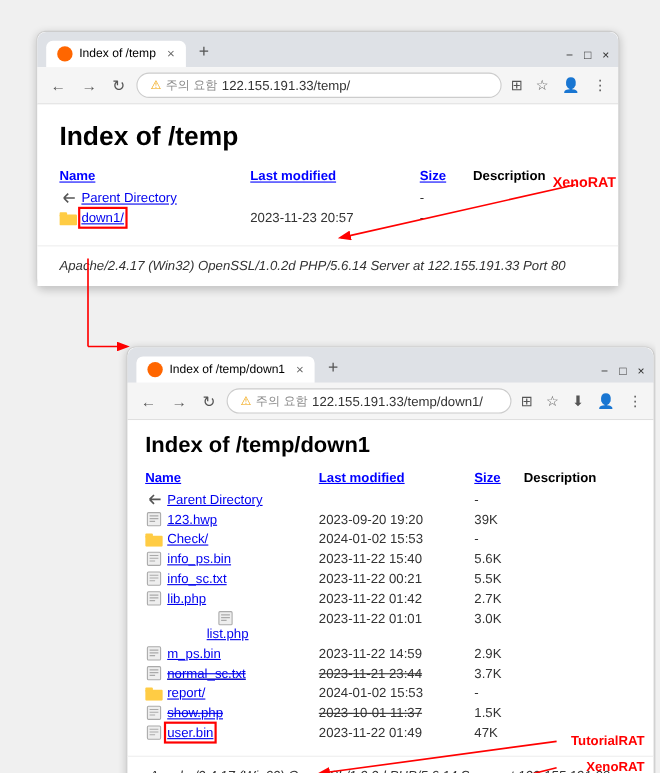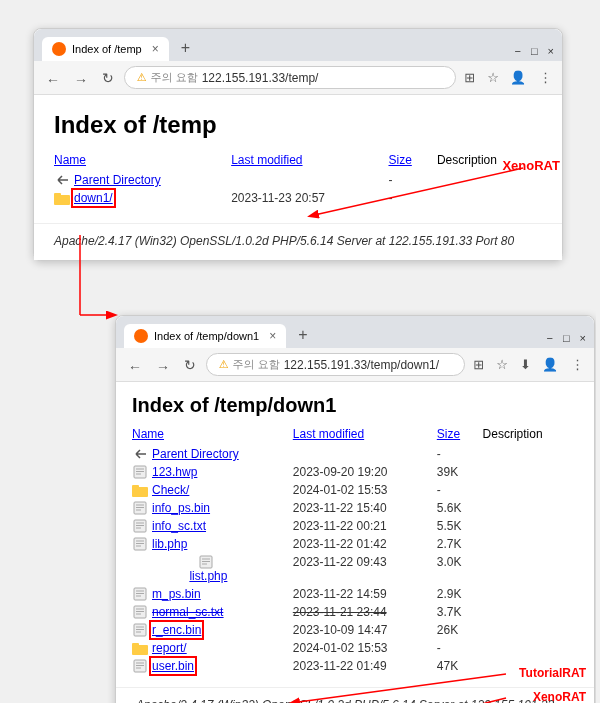--- a/index.html
+++ b/index.html
@@ -183,21 +183,21 @@
       width: 100%;
       border-collapse: collapse;
       font-size: 13px;
     }
 
     .file-table th {
       text-align: left;
       padding: 2px 8px 4px 0;
       color: #00f;
       text-decoration: underline;
-      font-weight: normal;
+      font-weight: bold;
       white-space: nowrap;
     }
 
     .file-table th.desc {
       color: #000;
       text-decoration: none;
     }
 
     .file-table td {
       padding: 2px 8px 2px 0;
@@ -473,21 +473,21 @@
             <tr>
               <td style="display: flex; align-items: center; padding: 2px 8px 2px 0px; flex-direction: column;">
                 <span style="display: inline-block; width: 16px; height: 14px; margin-right: 4px; flex-shrink: 0;"><svg width="16" height="14" viewBox="0 0 16 14">
                     <rect x="2" y="1" width="12" height="12" rx="1" fill="#eee" stroke="#aaa" stroke-width="1"></rect>
                     <line x1="4" y1="4" x2="12" y2="4" stroke="#aaa" stroke-width="1"></line>
                     <line x1="4" y1="6.5" x2="12" y2="6.5" stroke="#aaa" stroke-width="1"></line>
                     <line x1="4" y1="9" x2="9" y2="9" stroke="#aaa" stroke-width="1"></line>
                   </svg></span>
                 <a href="#">list.php</a>
               </td>
-              <td>2023-11-22 09:43</td>
+              <td>2023-11-22 01:01</td>
               <td>3.0K</td>
               <td></td>
             </tr>
             <tr>
               <td style="display: flex; align-items: center; padding: 2px 8px 2px 0px;">
                 <span style="display: inline-block; width: 16px; height: 14px; margin-right: 4px; flex-shrink: 0;"><svg width="16" height="14" viewBox="0 0 16 14">
                     <rect x="2" y="1" width="12" height="12" rx="1" fill="#eee" stroke="#aaa" stroke-width="1"></rect>
                     <line x1="4" y1="4" x2="12" y2="4" stroke="#aaa" stroke-width="1"></line>
                     <line x1="4" y1="6.5" x2="12" y2="6.5" stroke="#aaa" stroke-width="1"></line>
                     <line x1="4" y1="9" x2="9" y2="9" stroke="#aaa" stroke-width="1"></line>
@@ -508,41 +508,41 @@
                   </svg></span>
                 <a href="#" style="text-decoration: underline line-through;">normal_sc.txt</a>
               </td>
               <td style="text-decoration: line-through;">2023-11-21 23:44</td>
               <td>3.7K</td>
               <td></td>
             </tr>
             <tr>
               <td style="display: flex; align-items: center; padding: 2px 8px 2px 0px;">
                 <span style="display: inline-block; width: 16px; height: 14px; margin-right: 4px; flex-shrink: 0;"><svg width="16" height="14" viewBox="0 0 16 14">
-                    <rect x="2" y="1" width="12" height="12" rx="1" fill="#eee" stroke="#aaa" stroke-width="1"></rect>
-                    <line x1="4" y1="4" x2="12" y2="4" stroke="#aaa" stroke-width="1"></line>
-                    <line x1="4" y1="6.5" x2="12" y2="6.5" stroke="#aaa" stroke-width="1"></line>
-                    <line x1="4" y1="9" x2="9" y2="9" stroke="#aaa" stroke-width="1"></line>
-                  </svg></span>
-                <a href="#" style="outline: red solid 2px; outline-offset: 1px;">r_enc.bin</a>
-              </td>
-              <td>2023-10-09 14:47</td>
-              <td>26K</td>
-              <td></td>
-            </tr>
-            <tr>
-              <td style="display: flex; align-items: center; padding: 2px 8px 2px 0px;">
-                <span style="display: inline-block; width: 16px; height: 14px; margin-right: 4px; flex-shrink: 0;"><svg width="16" height="14" viewBox="0 0 16 14">
                     <rect x="0" y="4" width="16" height="10" rx="1" fill="#ffcc44"></rect>
                     <rect x="0" y="2" width="7" height="4" rx="1" fill="#ffcc44"></rect>
                   </svg></span>
                 <a href="#">report/</a>
               </td>
               <td>2024-01-02 15:53</td>
               <td>-</td>
+              <td></td>
+            </tr>
+            <tr>
+              <td style="display: flex; align-items: center; padding: 2px 8px 2px 0px;">
+                <span style="display: inline-block; width: 16px; height: 14px; margin-right: 4px; flex-shrink: 0;"><svg width="16" height="14" viewBox="0 0 16 14">
+                    <rect x="2" y="1" width="12" height="12" rx="1" fill="#eee" stroke="#aaa" stroke-width="1"></rect>
+                    <line x1="4" y1="4" x2="12" y2="4" stroke="#aaa" stroke-width="1"></line>
+                    <line x1="4" y1="6.5" x2="12" y2="6.5" stroke="#aaa" stroke-width="1"></line>
+                    <line x1="4" y1="9" x2="9" y2="9" stroke="#aaa" stroke-width="1"></line>
+                  </svg></span>
+                <a href="#" style="text-decoration: underline line-through;">show.php</a>
+              </td>
+              <td style="text-decoration: line-through;">2023-10-01 11:37</td>
+              <td>1.5K</td>
               <td></td>
             </tr>
             <tr>
               <td style="display: flex; align-items: center; padding: 2px 8px 2px 0px;">
                 <span style="display: inline-block; width: 16px; height: 14px; margin-right: 4px; flex-shrink: 0;"><svg width="16" height="14" viewBox="0 0 16 14">
                     <rect x="2" y="1" width="12" height="12" rx="1" fill="#eee" stroke="#aaa" stroke-width="1"></rect>
                     <line x1="4" y1="4" x2="12" y2="4" stroke="#aaa" stroke-width="1"></line>
                     <line x1="4" y1="6.5" x2="12" y2="6.5" stroke="#aaa" stroke-width="1"></line>
                     <line x1="4" y1="9" x2="9" y2="9" stroke="#aaa" stroke-width="1"></line>
                   </svg></span>

